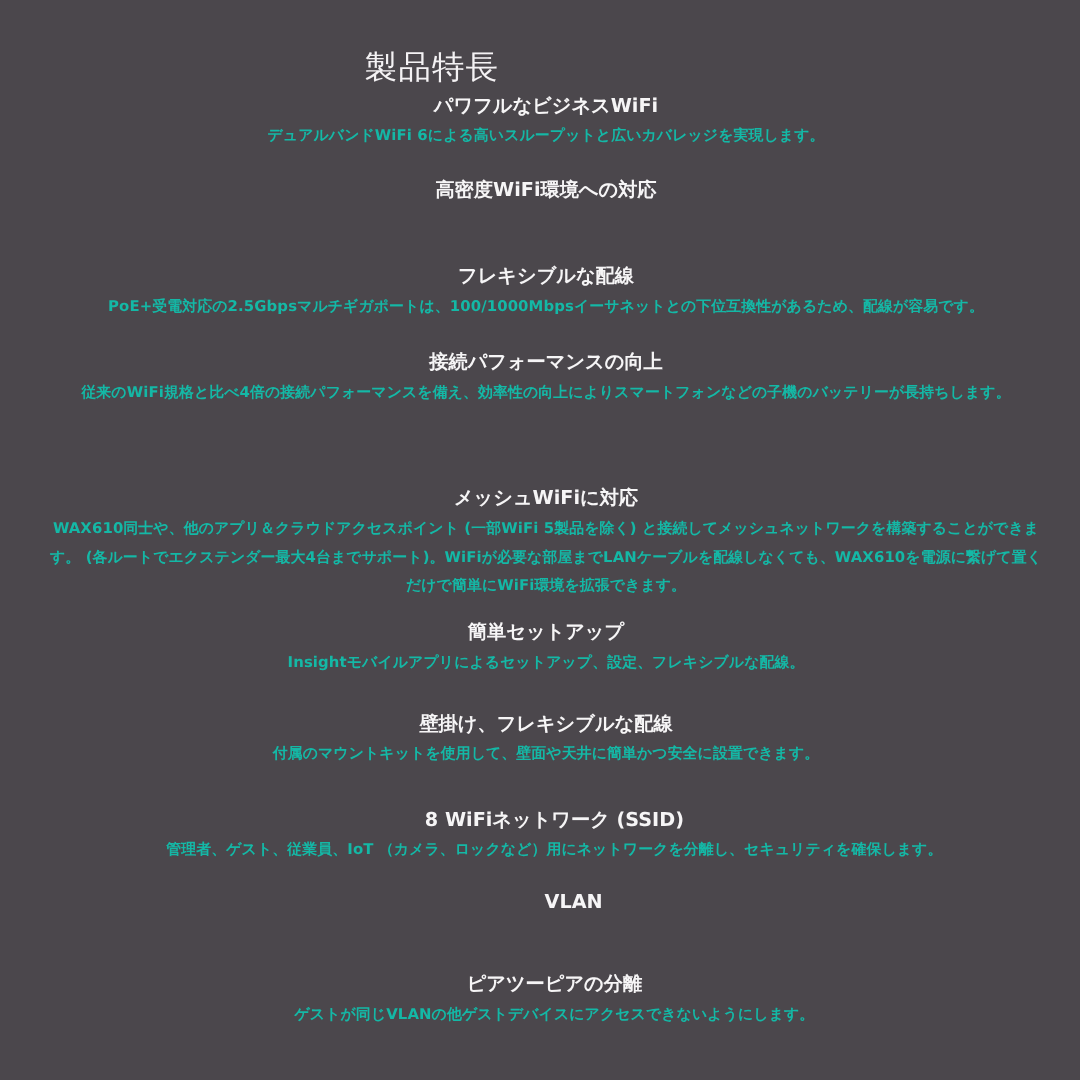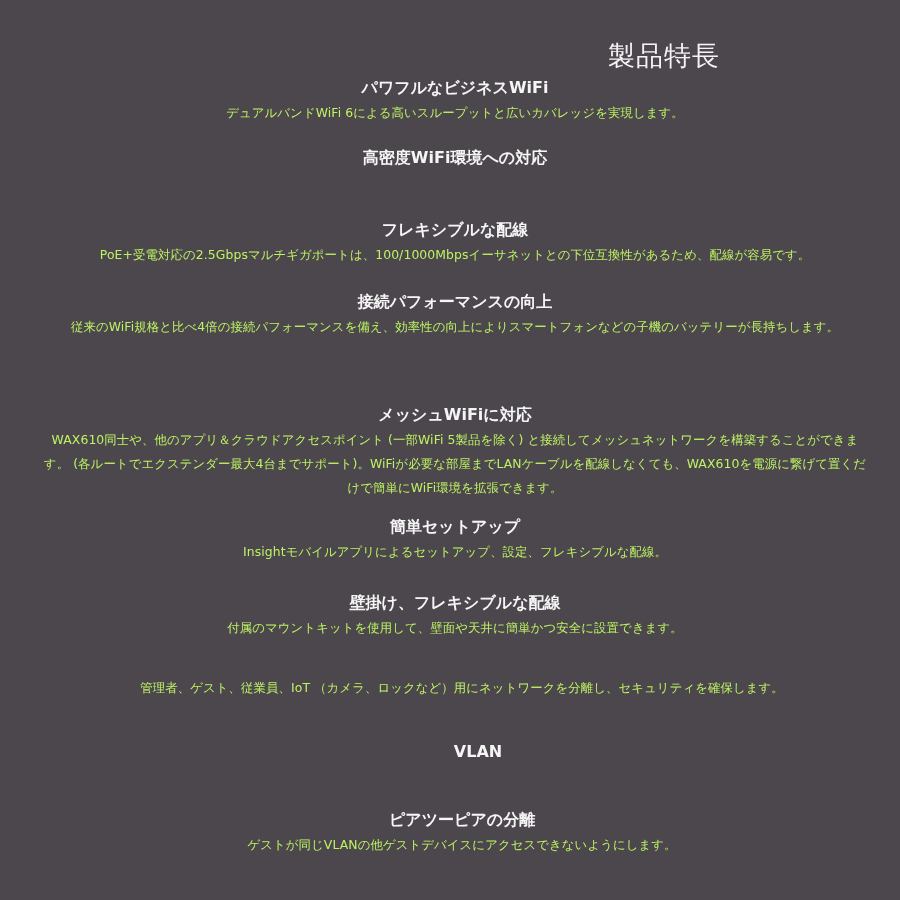--- a/index.html
+++ b/index.html
@@ -13,43 +13,43 @@
       color: #ffffff;
       font-family: "DejaVu Sans", "Liberation Sans", sans-serif;
       position: relative;
       overflow: hidden;
     }
     .page-title {
       position: absolute;
       top: 20px;
       left: 0;
       width: 720px;
-      text-align: right;
+      text-align: center;
       font-size: 27px;
       font-weight: normal;
       letter-spacing: 1px;
       color: #f4f2f4;
     }
     .feature {
       position: absolute;
       left: 40px;
       width: 830px;
       text-align: center;
     }
     .feature-title {
       font-size: 16px;
       font-weight: bold;
       color: #f6f5f6;
       line-height: 20px;
       white-space: nowrap;
     }
     .feature-desc {
       font-size: 12.4px;
-      font-weight: normal;
-      color: #bef264;
+      font-weight: bold;
+      color: #14b8a6;
       line-height: 24px;
       margin-top: 3px;
       letter-spacing: 0.1px;
     }
     .nowrap { white-space: nowrap; }
   </style>
 </head>
 <body>
 
 <h1 class="page-title">製品特長</h1>
@@ -82,20 +82,21 @@
   <div class="feature-title">簡単セットアップ</div>
   <div class="feature-desc nowrap">Insightモバイルアプリによるセットアップ、設定、フレキシブルな配線。</div>
 </section>
 
 <section class="feature" style="top:593px;">
   <div class="feature-title">壁掛け、フレキシブルな配線</div>
   <div class="feature-desc nowrap">付属のマウントキットを使用して、壁面や天井に簡単かつ安全に設置できます。</div>
 </section>
 
 <section class="feature" style="top:673px; left:47px;">
+  <div class="feature-title">8 WiFiネットワーク (SSID)</div>
   <div class="feature-desc nowrap">管理者、ゲスト、従業員、IoT （カメラ、ロックなど）用にネットワークを分離し、セキュリティを確保します。</div>
 </section>
 
 <section class="feature" style="top:742px; left:47px;margin-left:16px;">
   <div class="feature-title">VLAN</div>
 </section>
 
 <section class="feature" style="top:810px; left:47px;">
   <div class="feature-title">ピアツーピアの分離</div>
   <div class="feature-desc nowrap">ゲストが同じVLANの他ゲストデバイスにアクセスできないようにします。</div>

